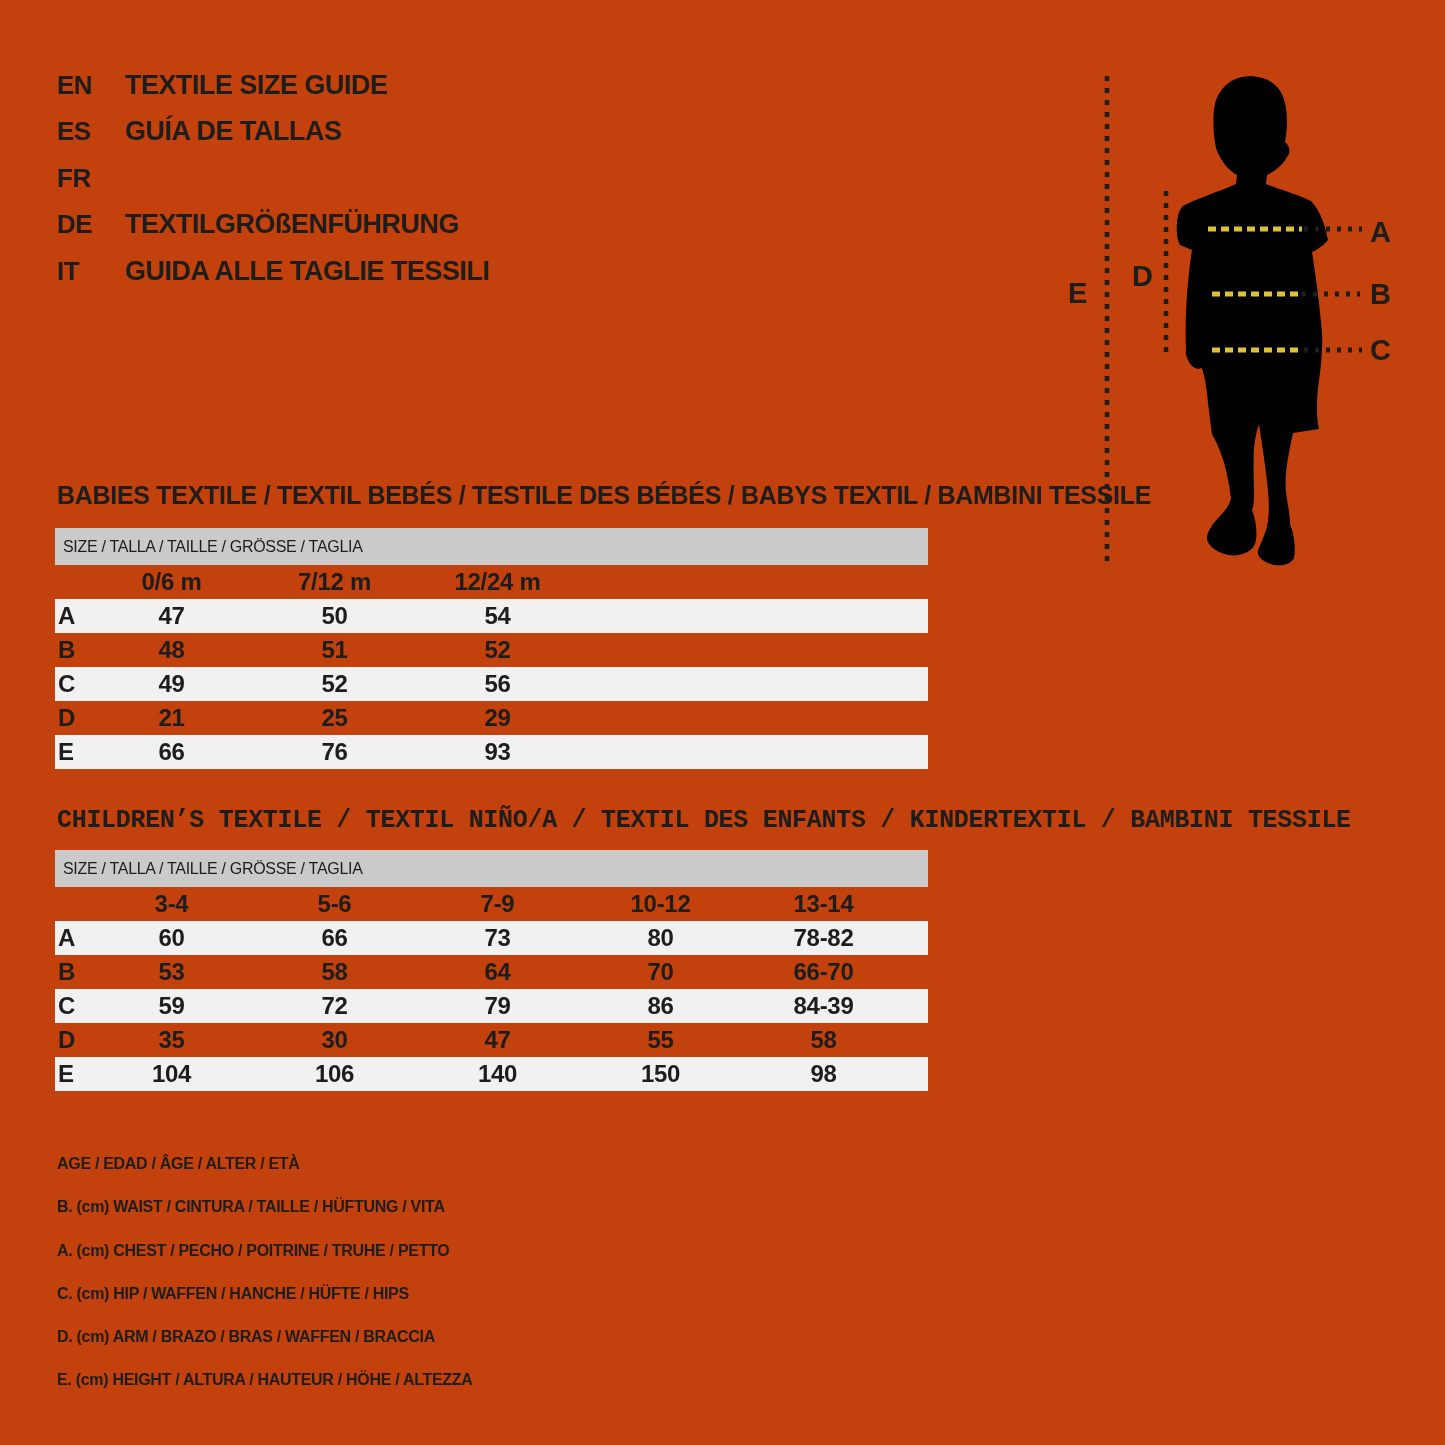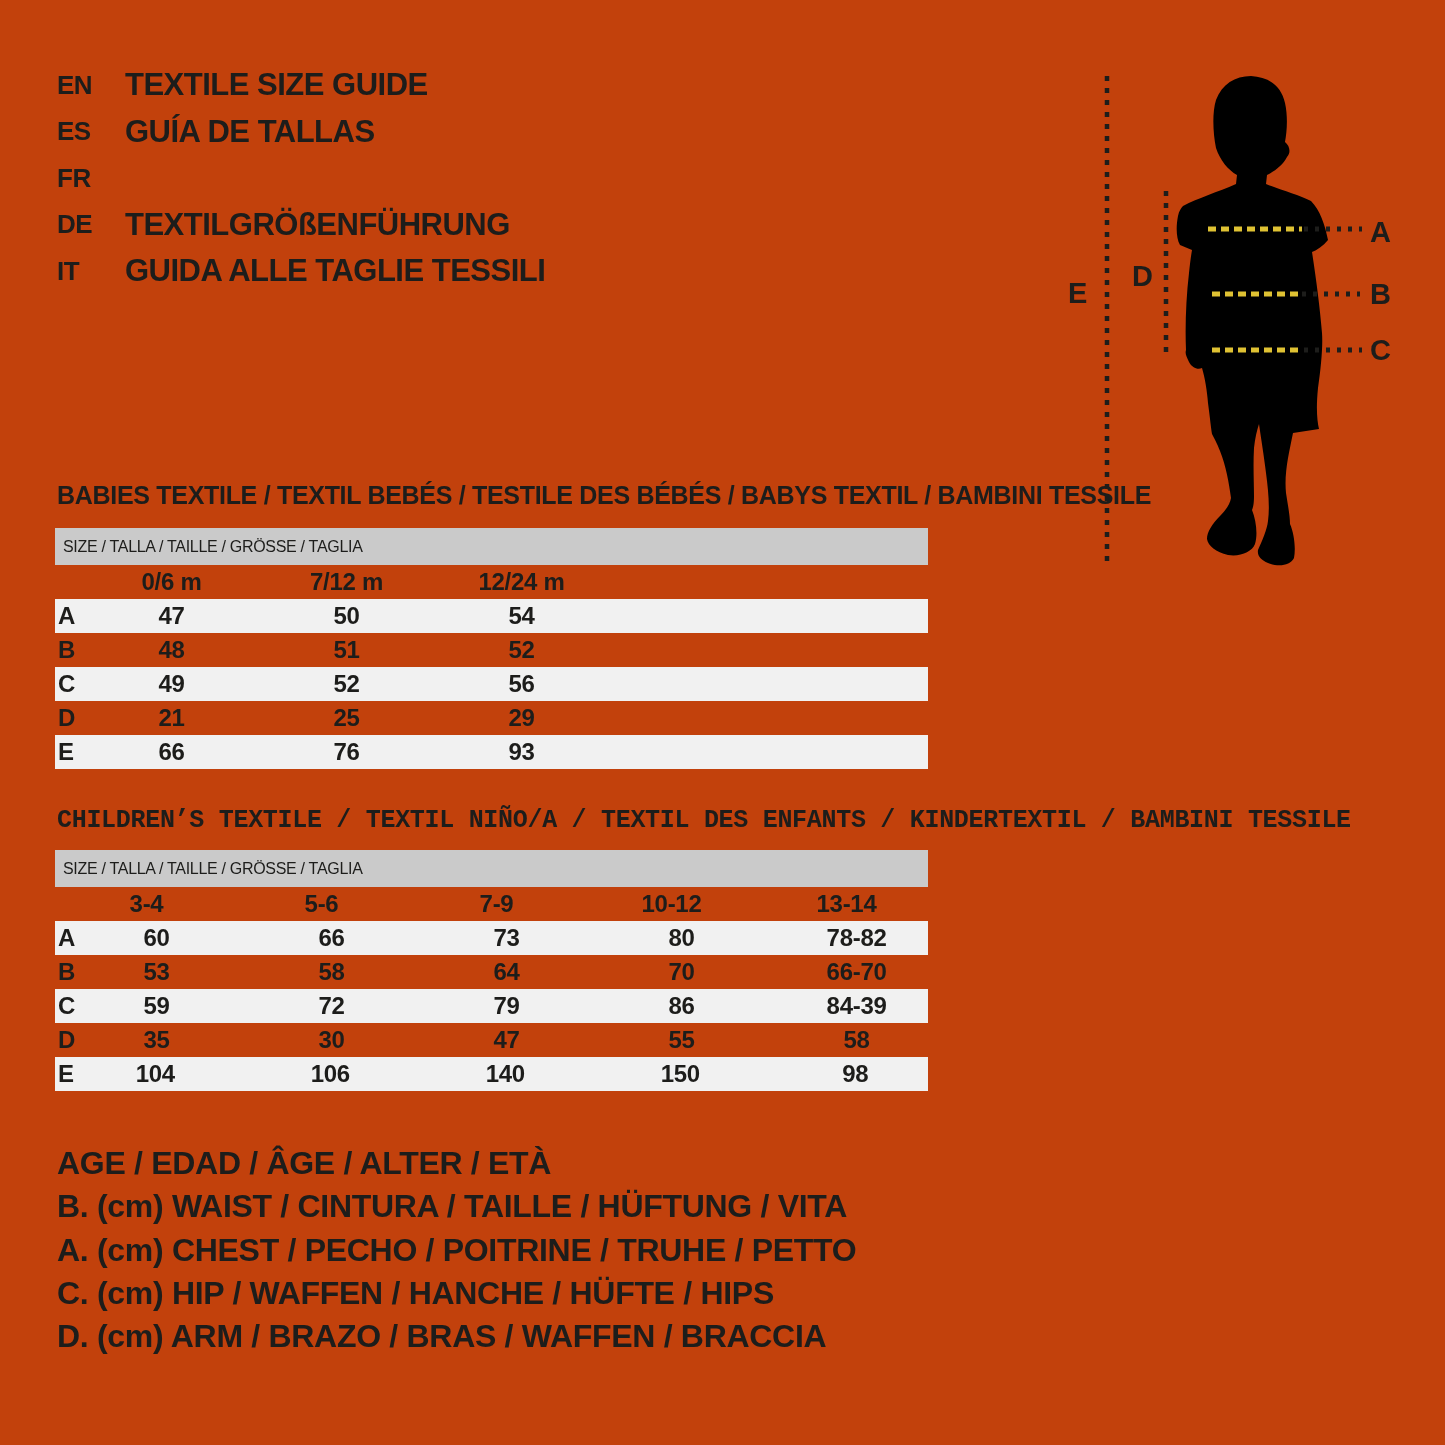--- a/index.html
+++ b/index.html
@@ -4,41 +4,41 @@
 <style>
   html,body{margin:0;padding:0;background:#fff;}
   .page{
     position:relative;width:1445px;height:1445px;background:#c2410c;overflow:hidden;
     font-family:"Liberation Sans","DejaVu Sans",sans-serif;color:#1d1d1b;padding-left:48px;
   }
   
   .lang-block{position:absolute;left:57px;top:62px;}
   .lang-row{display:flex;height:46.5px;align-items:center;}
   .lang-code{width:68px;font-size:26px;font-weight:700;letter-spacing:-0.5px;}
-  .lang-title{font-size:31px;font-weight:700;letter-spacing:-0.5px;white-space:nowrap;}
+  .lang-title{font-size:27px;font-weight:700;letter-spacing:-0.5px;white-space:nowrap;}
   
   .figure{position:absolute;left:1040px;top:58px;width:390px;height:550px;}
   .figure svg{display:block;width:390px;height:550px;}
   .measure-label{font-family:"Liberation Sans","DejaVu Sans",sans-serif;font-size:29px;font-weight:700;fill:#1d1d1b;}
   
   .section-title{position:absolute;left:57px;font-size:25px;font-weight:700;letter-spacing:-0.3px;white-space:nowrap;}
   .size-table{position:absolute;left:55px;width:873px;}
   .size-bar{height:37px;line-height:37px;background:#cacaca;font-size:16px;font-weight:400;
             letter-spacing:-0.3px;padding-left:8px;box-sizing:border-box;}
   .thead{display:flex;height:34px;line-height:34px;}
   .trow{display:flex;height:34px;line-height:34px;}
   .t-rows .trow:nth-of-type(odd){background:#f1f1f1;}
   .tcell{font-size:24px;font-weight:700;letter-spacing:-0.3px;}
   .tcell.label{width:35px;padding-left:3px;box-sizing:border-box;text-align:left;}
   .tcell.val{width:163px;text-align:center;}
-  .cells{display:flex;gap:12px;}
+  .cells{display:flex;}
   .tfill{flex:1;}
   
   .legend{position:absolute;left:57px;top:1142px;}
-  .legend-line{height:43.3px;line-height:43.3px;font-size:32px;font-weight:700;
+  .legend-line{height:43.3px;line-height:43.3px;font-size:16px;font-weight:700;
                letter-spacing:-0.3px;white-space:nowrap;}
 </style>
 </head>
 <body>
 
 <div class="page">
 
   <div class="lang-block">
 
       <div class="lang-row">
@@ -335,15 +335,16 @@
       <div class="legend-line">AGE / EDAD / ÂGE / ALTER / ETÀ</div>
 
       <div class="legend-line">B. (cm) WAIST / CINTURA / TAILLE / HÜFTUNG / VITA</div>
 
       <div class="legend-line">A. (cm) CHEST / PECHO / POITRINE / TRUHE / PETTO</div>
 
       <div class="legend-line">C. (cm) HIP / WAFFEN / HANCHE / HÜFTE / HIPS</div>
 
       <div class="legend-line">D. (cm) ARM / BRAZO / BRAS / WAFFEN / BRACCIA</div>
 
+      <div class="legend-line">E. (cm) HEIGHT / ALTURA / HAUTEUR / HÖHE / ALTEZZA</div>
     </div>
 
 </div>
 
 </body></html>

